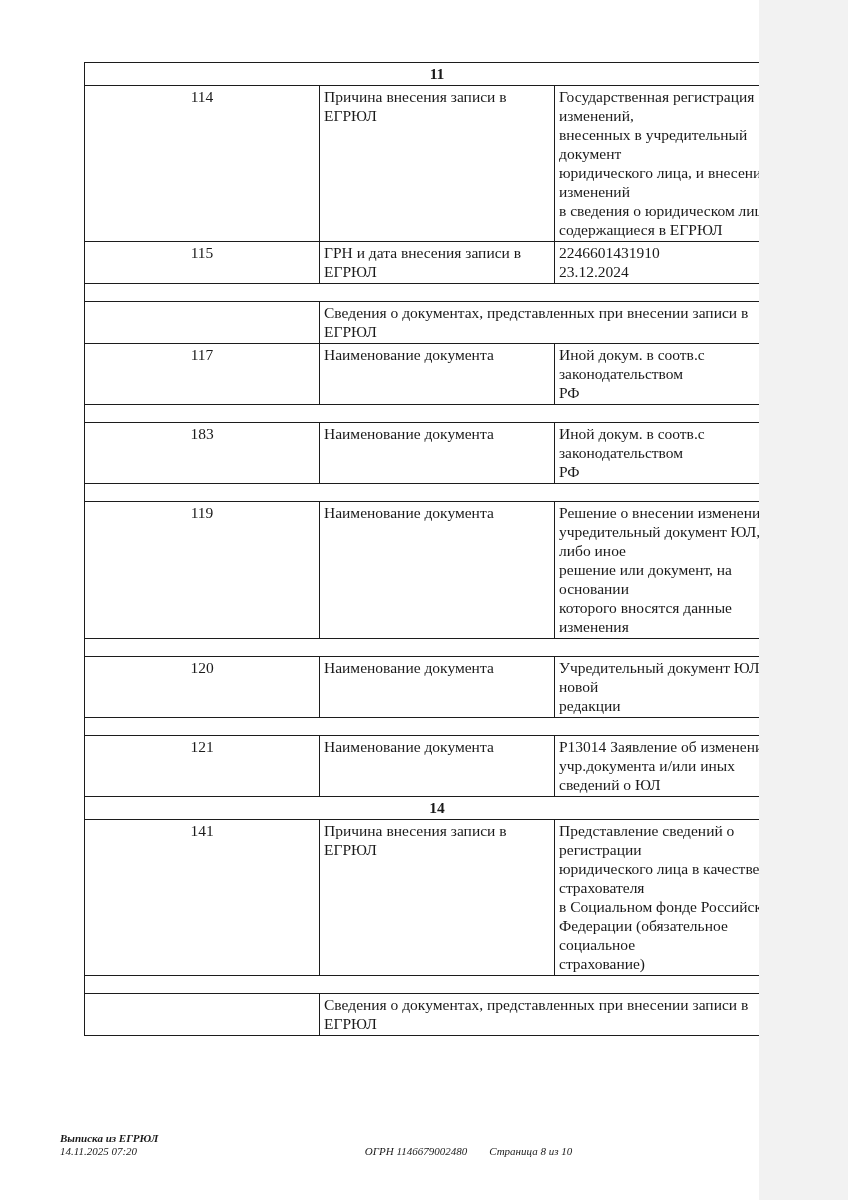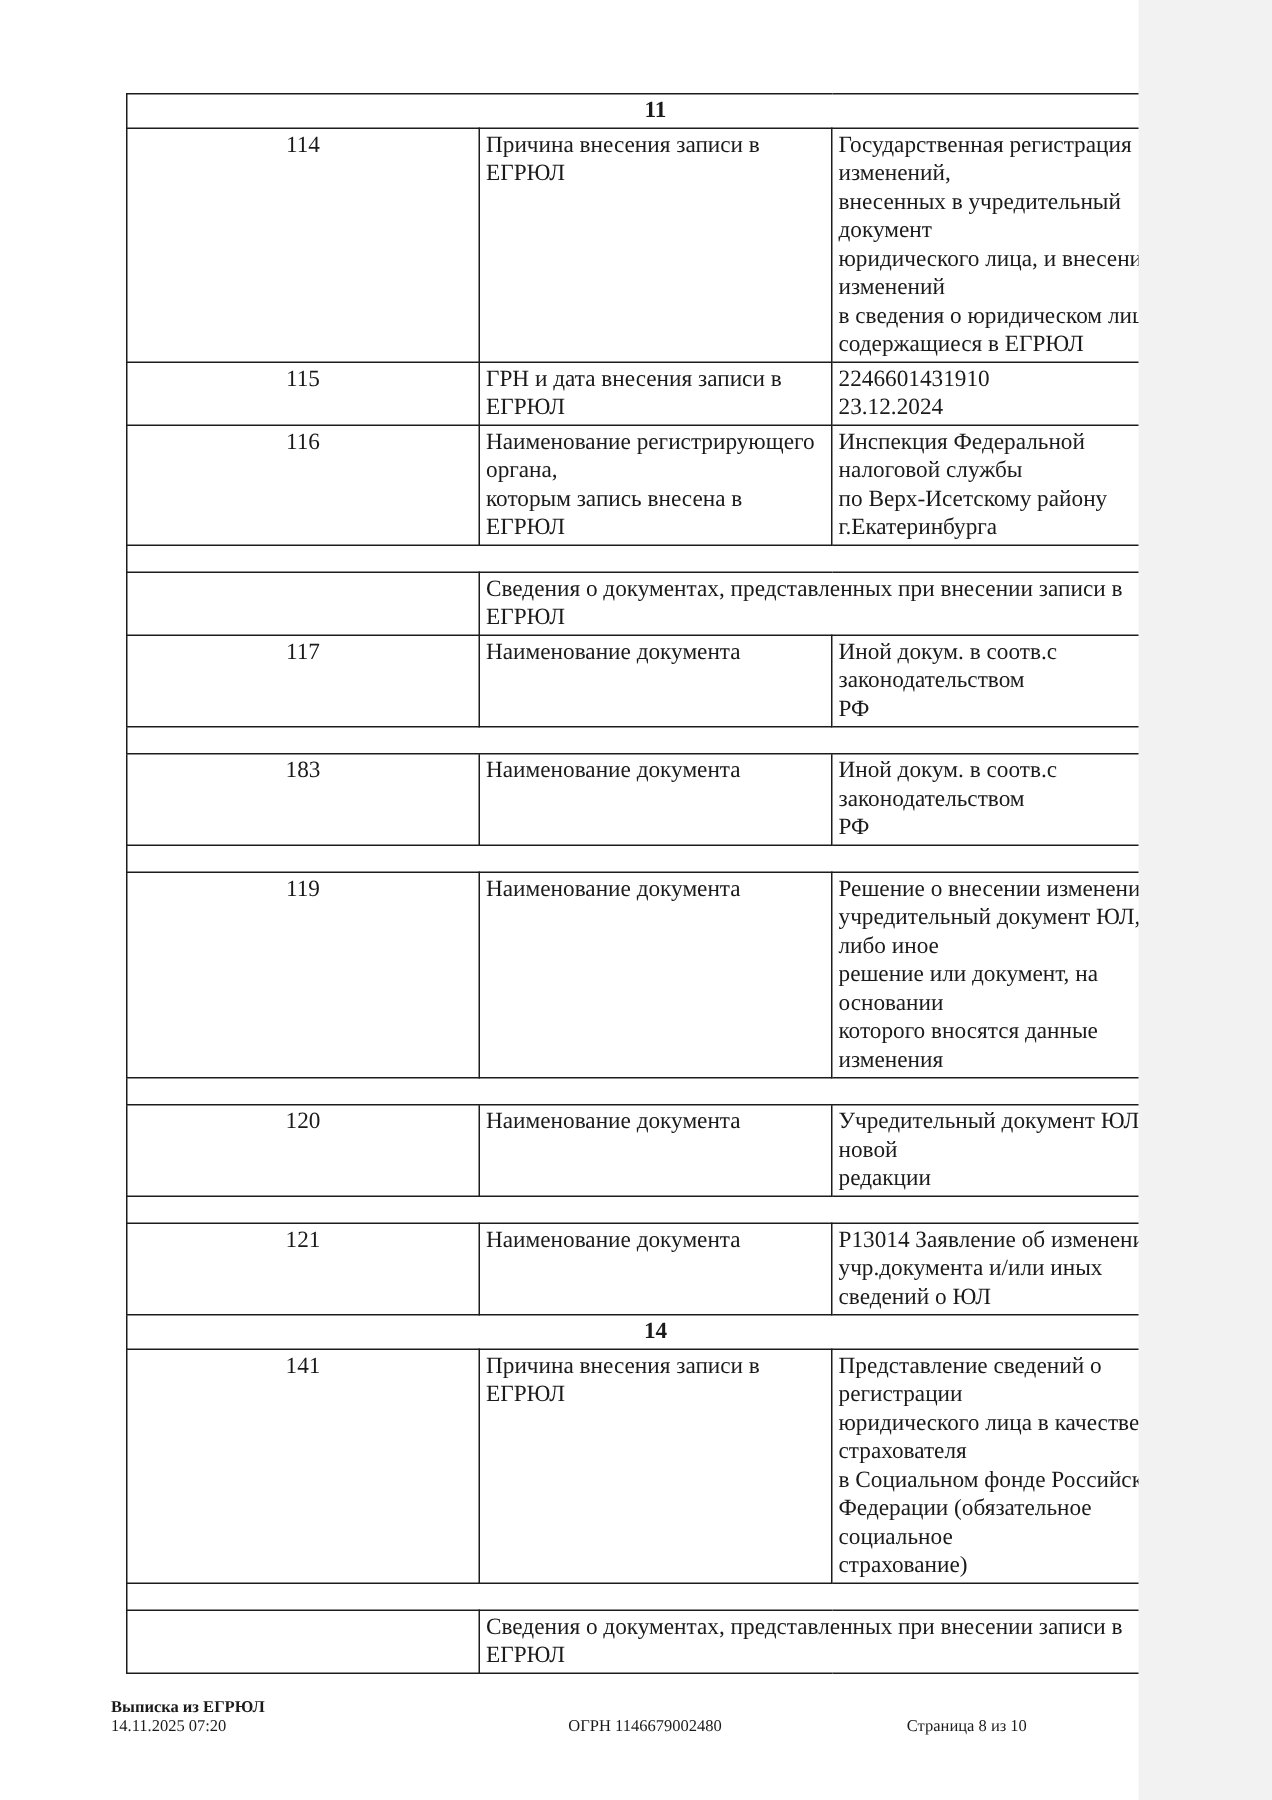--- a/index.html
+++ b/index.html
@@ -36,31 +36,32 @@
   td.col-label { width: 326px; padding-left: 5px; }
   td.col-value { padding-left: 4px; }
   td.section-cell {
     text-align: center;
     font-weight: bold;
   }
   tr.spacer-row td { height: 18px; padding: 0; }
   tr.tall td { height: 45px; }
   .footer {
     position: absolute;
-    left: 74px; top: 1132px;
+    left: 60px; top: 1132px;
     width: 712px;
     display: grid;
     grid-template-columns: 1fr auto 1fr;
     align-items: end;
     font-size: 11px;
     line-height: 13px;
+    font-style: italic;
   }
   .footer .left   { text-align: left; }
   .footer .center { text-align: center; }
-  .footer .right  { text-align: center; padding-left: 22px; }
+  .footer .right  { text-align: left; padding-left: 22px; }
   .footer .doc-title { font-weight: bold; }
 </style>
 </head>
 <body>
 
 <div class="page">
 
   <table class="egrul">
     <tbody>
         <tr>
@@ -73,27 +74,20 @@
 внесенных в учредительный документ
 юридического лица, и внесение изменений
 в сведения о юридическом лице,
 содержащиеся в ЕГРЮЛ</td>
         </tr>
         <tr>
           <td class="col-num">115</td>
           <td class="col-label">ГРН и дата внесения записи в ЕГРЮЛ</td>
           <td class="col-value">2246601431910
 23.12.2024</td>
-        </tr>
-        <tr>
-          <td class="col-num">116</td>
-          <td class="col-label">Наименование регистрирующего органа,
-которым запись внесена в ЕГРЮЛ</td>
-          <td class="col-value">Инспекция Федеральной налоговой службы
-по Верх-Исетскому району г.Екатеринбурга</td>
         </tr>
         <tr class="spacer-row">
           <td class="" colspan="3"></td>
         </tr>
         <tr>
           <td class="col-num"></td>
           <td class="col-label" colspan="2">Сведения о документах, представленных при внесении записи в ЕГРЮЛ</td>
         </tr>
         <tr class="tall">
           <td class="col-num">117</td>

